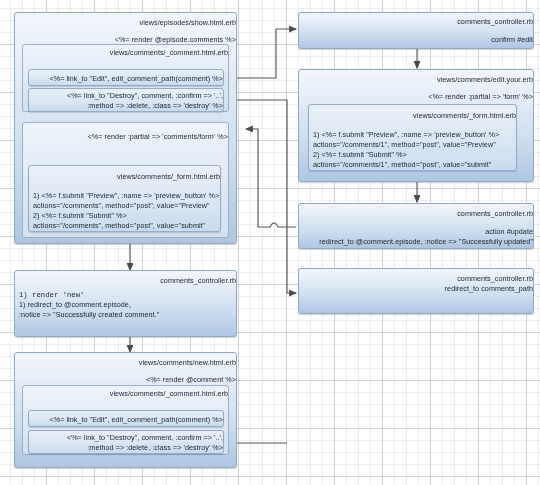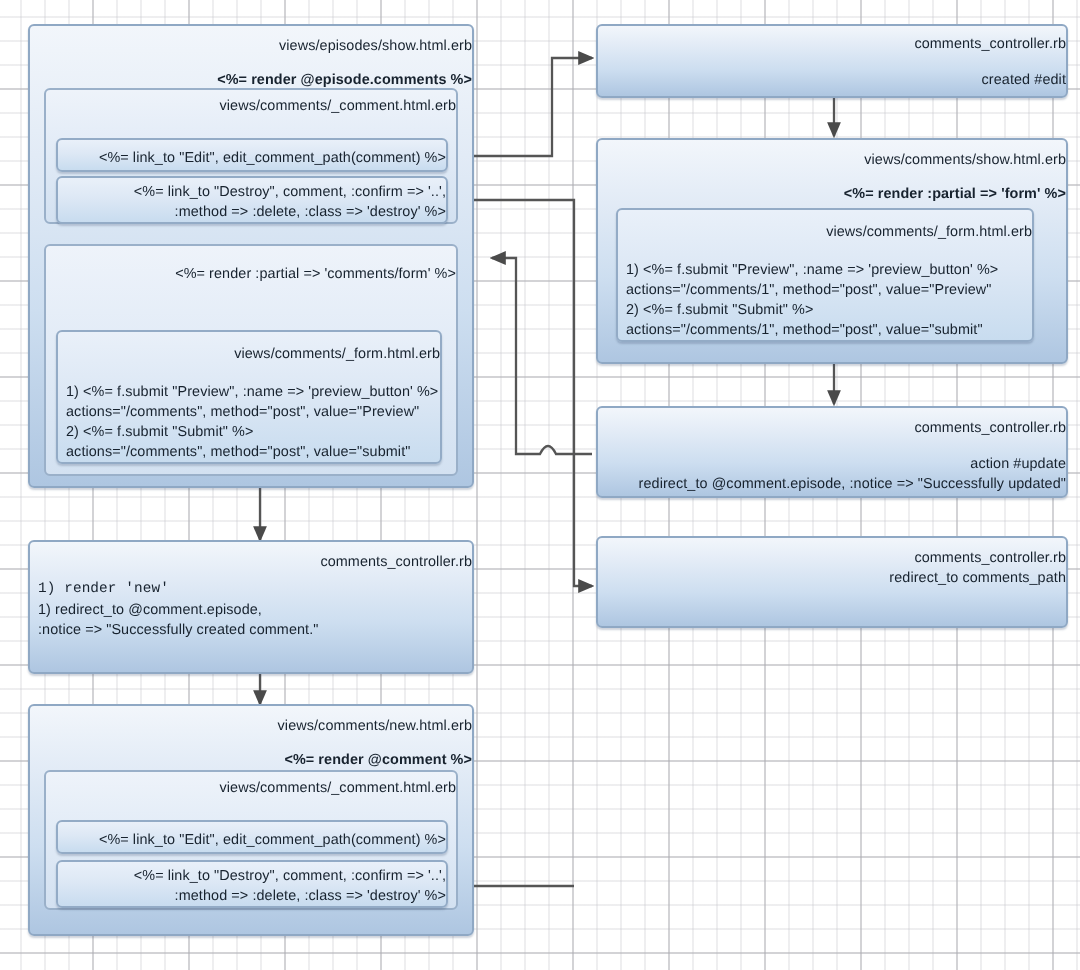--- a/index.html
+++ b/index.html
@@ -47,21 +47,21 @@
     font-size:7.2px;
     line-height:10px;
     color:#17222e;
     letter-spacing:0.05px;
     white-space:pre;
   }
   .t.left{text-align:left;}
   .t.center{text-align:right;}
   .pad{padding:0 4px;}
   .title{margin-top:5px;}
-  .sub{margin-top:7px;font-weight:bold;}
+  .sub{margin-top:7px;}
 </style>
 </head>
 <body>
 
 <div id="canvas"></div>
 
 <svg id="wires" viewBox="0 0 540 485">
   <defs>
     <marker id="ah" markerWidth="7" markerHeight="7" refX="6" refY="3" orient="auto">
       <path d="M0,0 L7,3 L0,6 z" fill="#4a4a4a"></path>
@@ -137,25 +137,25 @@
   <div class="t center" style="margin-top:3.5px;">&lt;%= link_to "Edit", edit_comment_path(comment) %&gt;</div>
 </div>
 
 <div class="box inner2" style="left:28px;top:430px;width:196px;height:24px;">
   <div class="t center" style="margin-top:2px;">&lt;%= link_to "Destroy", comment, :confirm =&gt; '..',</div>
   <div class="t center">:method =&gt; :delete, :class =&gt; 'destroy' %&gt;</div>
 </div>
 
 <div class="box" style="left:298px;top:12px;width:236px;height:37px;">
   <div class="t center" style="margin-top:4px;">comments_controller.rb</div>
-  <div class="t center" style="margin-top:8px;">created #edit</div>
+  <div class="t center" style="margin-top:8px;">confirm #edit</div>
 </div>
 
 <div class="box" style="left:298px;top:69px;width:236px;height:113px;">
-  <div class="t center title">views/comments/show.html.erb</div>
+  <div class="t center title">views/comments/edit.your.erb</div>
   <div class="t center sub">&lt;%= render :partial =&gt; 'form' %&gt;</div>
 </div>
 
 <div class="box inner2" style="left:308px;top:104px;width:209px;height:67px;">
   <div class="t center" style="margin-top:6px;">views/comments/_form.html.erb</div>
   <div class="t left pad" style="margin-top:9px;">1) &lt;%= f.submit "Preview", :name =&gt; 'preview_button' %&gt;</div>
   <div class="t left pad">actions="/comments/1", method="post", value="Preview"</div>
   <div class="t left pad">2) &lt;%= f.submit "Submit" %&gt;</div>
   <div class="t left pad">actions="/comments/1", method="post", value="submit"</div>
 </div>

